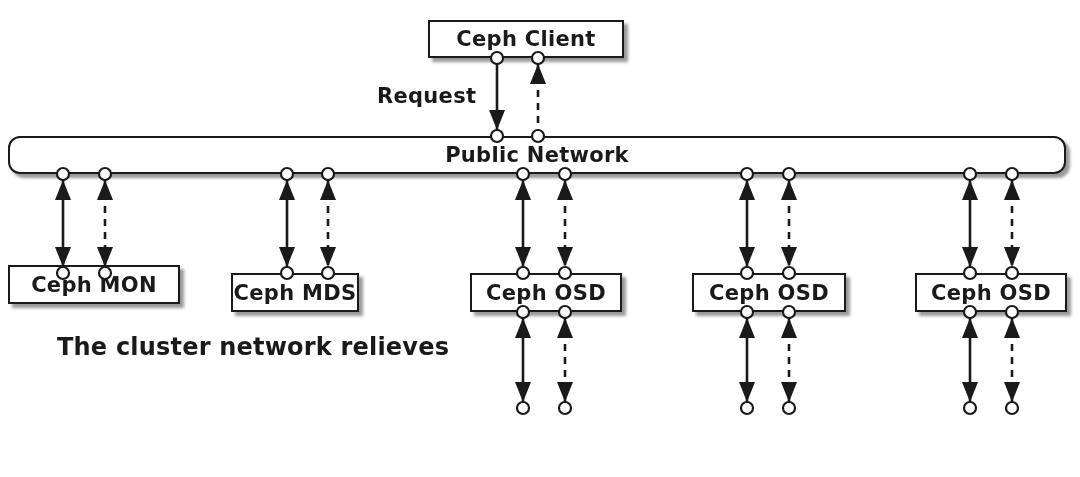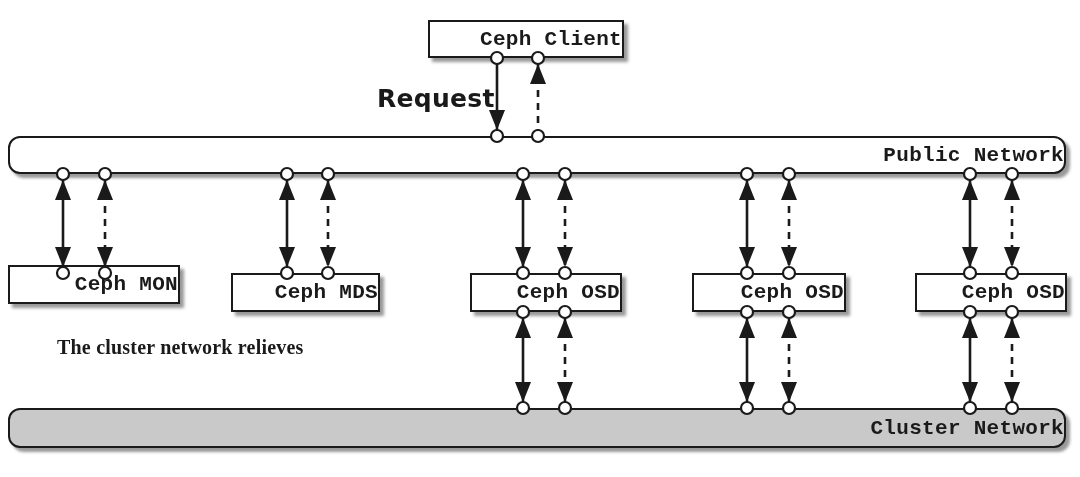--- a/index.html
+++ b/index.html
@@ -9,39 +9,39 @@
   html,body{margin:0;padding:0;background:var(--background);}
   .canvas{
     position:relative; width:1080px; height:477px; overflow:hidden;
     background:var(--background);
     font-family:"DejaVu Sans","Liberation Sans",sans-serif;
     font-weight:bold; color:var(--text);
   }
   .box{
     position:absolute; box-sizing:border-box;
     background:var(--node_fill); border:2px solid var(--line);
-    display:flex; align-items:center; justify-content:flex-end;
+    display:flex; align-items:center; justify-content:center;
     box-shadow:4px 4px 3px rgba(0,0,0,0.40);
-    font-size:21px; letter-spacing:0.3px; white-space:nowrap;font-family:Liberation Mono, monospace;
+    font-size:21px; letter-spacing:0.3px; white-space:nowrap;
   }
   .node-client{left:428px; top:20px; width:196px; height:38px;}
   .bar{border-radius:12px;}
   .bar-public{left:8px; top:136px; width:1058px; height:38px; font-size:21px;}
   .bar-cluster{left:8px; top:408px; width:1058px; height:40px; background:var(--cluster_fill); font-size:21px;}
   .node-mon {left:8px;   top:265px; width:172px; height:39px;}
-  .node-mds {left:231px; top:273px; width:149px; height:39px;}
+  .node-mds {left:231px; top:273px; width:128px; height:39px;}
   .node-osd1{left:470px; top:273px; width:152px; height:39px;}
   .node-osd2{left:692px; top:273px; width:154px; height:39px;}
   .node-osd3{left:915px; top:273px; width:152px; height:39px;}
-  .edge-label{position:absolute; font-size:25px; letter-spacing:0.3px; white-space:nowrap;}
+  .edge-label{position:absolute; font-size:21px; letter-spacing:0.3px; white-space:nowrap;}
   .label-request {left:377px; top:84px;}
   .label-response{left:559px; top:84px;}
   .note{
     position:absolute; left:57px; top:337px;
-    font-size:20px; line-height:21.5px; letter-spacing:0.2px; white-space:nowrap;font-family:Liberation Serif, serif;
+    font-size:24px; line-height:21.5px; letter-spacing:0.2px; white-space:nowrap;
   }
   #connector-layer{position:absolute; left:0; top:0; z-index:5; pointer-events:none;}
 </style>
 </head>
 <body>
 
 <div class="canvas">
 
   <svg id="connector-layer" width="1080" height="477">
       <g>
@@ -193,17 +193,14 @@
     <span>Ceph OSD</span>
   </div>
   <div class="box node-osd3">
     <span>Ceph OSD</span>
   </div>
 
   <div class="note">
     <div>The cluster network relieves</div>
   </div>
 
-  <div class="box bar bar-cluster">
-    <span>Cluster Network</span>
-  </div>
 
 </div>
 
 </body></html>

